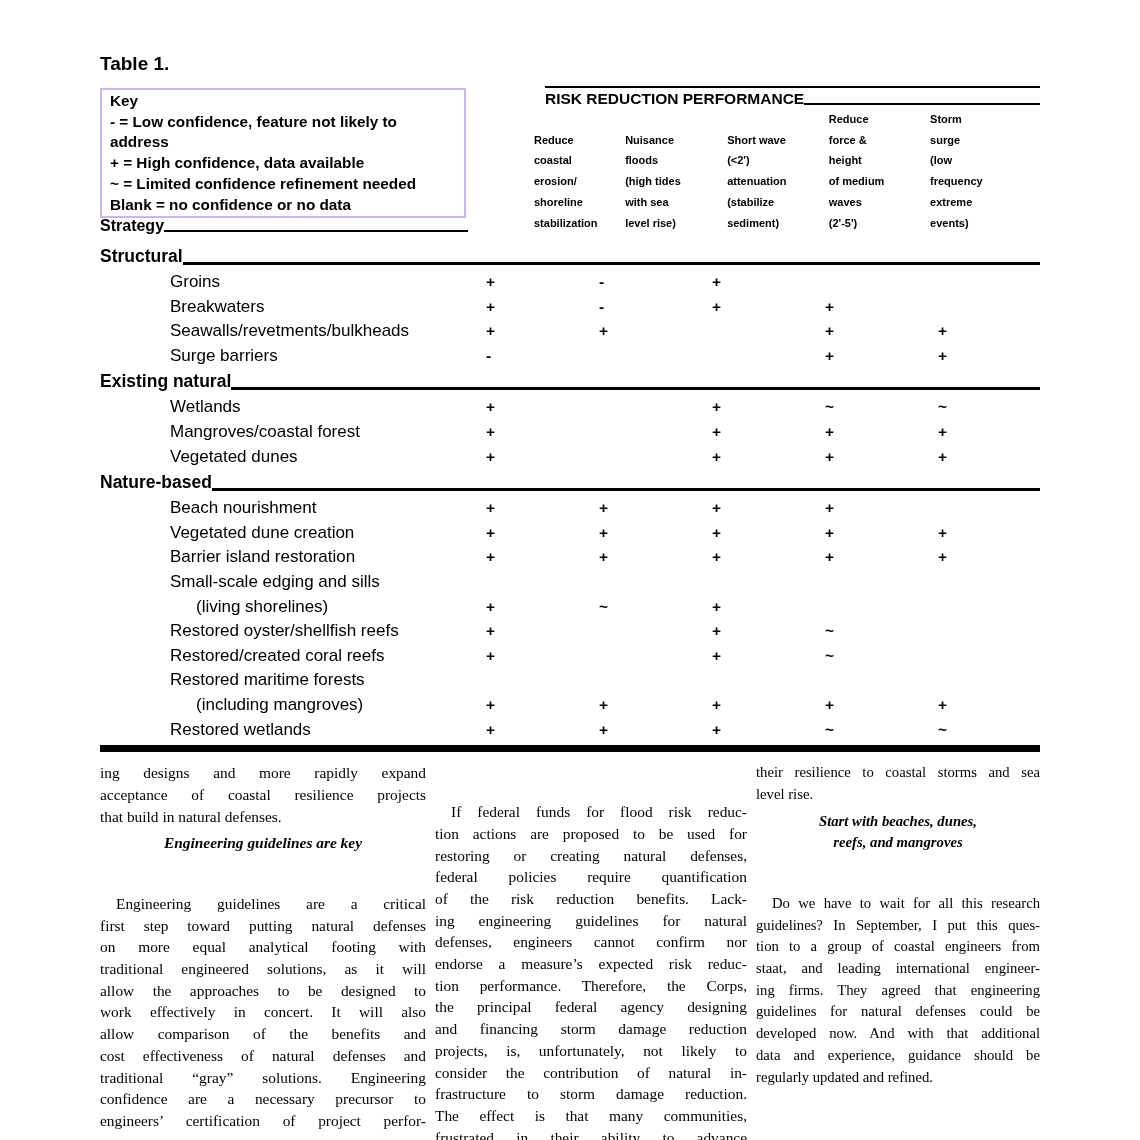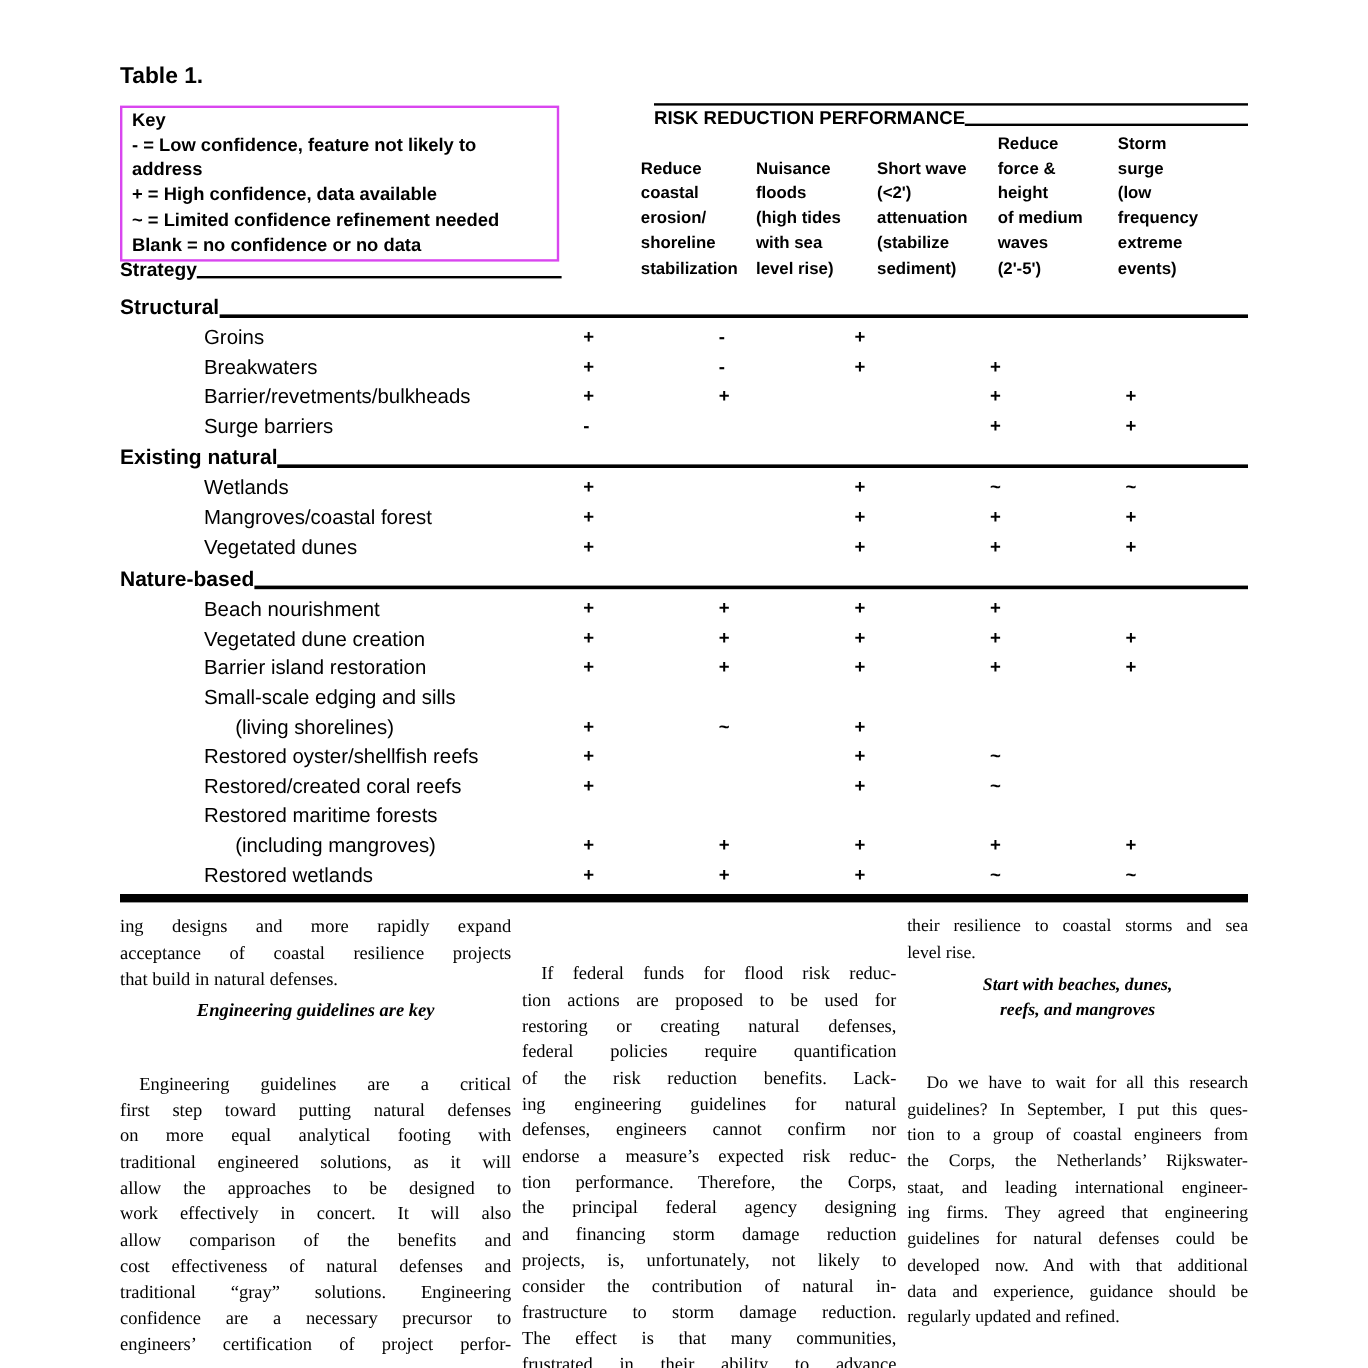--- a/index.html
+++ b/index.html
@@ -6,30 +6,30 @@
   .page{position:relative;width:1140px;height:1140px;background:#ffffff;overflow:hidden;
         font-family:"Liberation Sans",sans-serif;color:#000;}
   .doc{position:absolute;left:100px;top:53px;width:940px;}
 
   
   .t1{font-size:19px;font-weight:700;margin:0 0 9px 0;}
   .cap{font-size:16px;font-weight:700;line-height:22.5px;margin:0 0 6px 0;white-space:pre-line;}
 
   
   .thead{position:relative;height:154px;}
-  .keybox{position:absolute;left:0;top:4px;width:366px;height:130px;border:2px solid #d946ef;
+  .keybox{position:absolute;left:0;top:4px;width:366px;height:130px;border:2px solid #c4b5fd;
           box-sizing:border-box;padding:1px 8px;font-size:15.3px;font-weight:700;
           line-height:20.7px;white-space:pre-line;}
   .rhead{position:absolute;left:0;top:0;right:0;padding-left:32px;}
   .topline{margin-left:413px;margin-top:2px;border-top:2px solid #000;height:0;}
   .perfline{margin-left:413px;margin-top:2px;display:flex;}
   .perfline .lbl{font-size:15.5px;font-weight:700;}
   .rule{flex:1;border-bottom:2px solid #000;margin-bottom:3px;}
   .cols{margin-left:360px;margin-top:1px;display:flex;align-items:flex-end;}
-  .hcol{white-space:pre-line;font-size:14px;font-weight:700;line-height:20.7px;box-sizing:border-box;}
+  .hcol{white-space:pre-line;font-size:11px;font-weight:700;line-height:20.7px;box-sizing:border-box;}
   .hcol.c0{width:113px;padding-left:42px;}
   .hcol.c1{width:113px;padding-left:25px;}
   .hcol.c2{width:113px;padding-left:20px;}
   .hcol.c3{width:113px;padding-left:15px;}
   .hcol.c4{width:128px;padding-left:10px;}
   .stratrow{position:absolute;left:0;bottom:3px;width:368px;display:flex;}
   .stratrow .lbl{font-size:16px;font-weight:700;margin-top:16px;}
 
   
   .tbody{margin-top:5px;}
@@ -127,21 +127,21 @@
         </div>
         <div class="trow">
           <div class="rname">Breakwaters</div>
           <div class="sym">+</div>
           <div class="sym">-</div>
           <div class="sym">+</div>
           <div class="sym">+</div>
           <div class="sym"></div>
         </div>
         <div class="trow">
-          <div class="rname">Barrier/revetments/bulkheads</div>
+          <div class="rname">Seawalls/revetments/bulkheads</div>
           <div class="sym">+</div>
           <div class="sym">+</div>
           <div class="sym"></div>
           <div class="sym">+</div>
           <div class="sym">+</div>
         </div>
         <div class="trow">
           <div class="rname">Surge barriers</div>
           <div class="sym">-</div>
           <div class="sym"></div>
@@ -301,21 +301,20 @@
           <div class="line">frustrated in their ability to advance</div>
         </div>
         <div class="acol a2">
           <div class="line">their resilience to coastal storms and sea</div>
           <div class="line noj">level rise.</div>
           <div class="ah">Start with beaches, dunes,
 reefs, and mangroves</div>
           <div class="line ind">Do we have to wait for all this research</div>
           <div class="line">guidelines? In September, I put this ques-</div>
           <div class="line">tion to a group of coastal engineers from</div>
-          <div class="line">the Corps, the Netherlands’ Rijkswater-</div>
           <div class="line">staat, and leading international engineer-</div>
           <div class="line">ing firms. They agreed that engineering</div>
           <div class="line">guidelines for natural defenses could be</div>
           <div class="line">developed now. And with that additional</div>
           <div class="line">data and experience, guidance should be</div>
           <div class="line noj">regularly updated and refined.</div>
         </div>
       </div>
   </div>
 </div>

